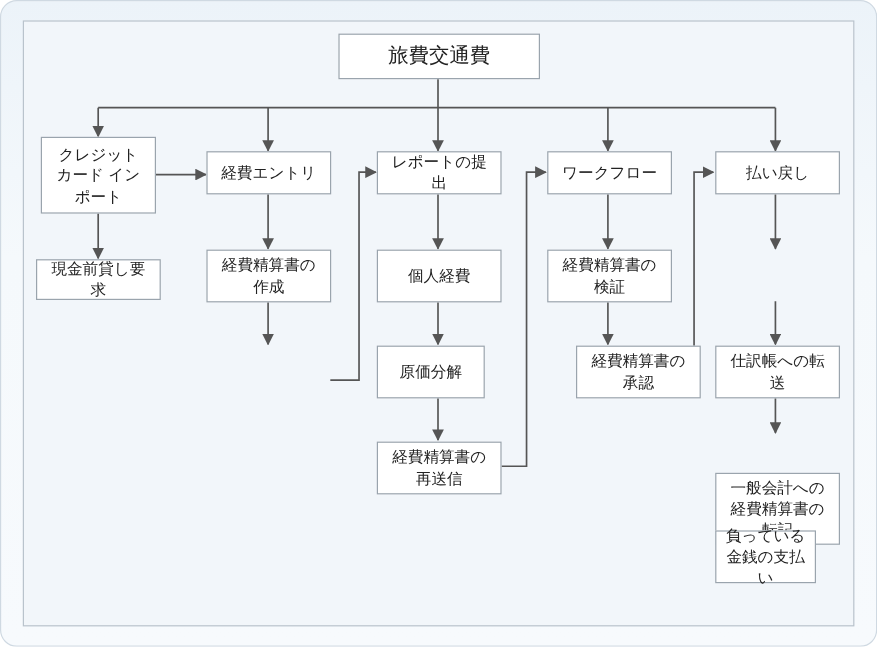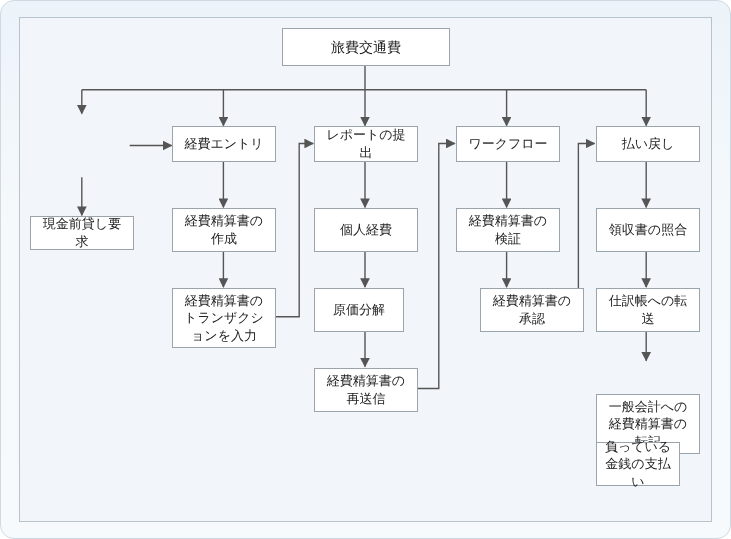--- a/index.html
+++ b/index.html
@@ -43,21 +43,21 @@
     display: flex;
     align-items: center;
     justify-content: center;
     text-align: center;
     font-size: 13px;
     line-height: 1.35;
     color: #222;
     padding: 4px 6px;
   }
   .node.root {
-    font-size: 14px;
+    font-size: 17px;
     padding: 8px 26px;
   }
 </style>
 </head>
 <body>
 
 <div class="canvas">
   <div class="inner">
 
     <svg class="edges" viewBox="0 0 693 505" preserveAspectRatio="none">
@@ -101,35 +101,34 @@
         <line x1="628" y1="144" x2="628" y2="190" marker-end="url(#arr)"></line>
         <line x1="628" y1="234" x2="628" y2="270" marker-end="url(#arr)"></line>
         <line x1="628" y1="314" x2="628" y2="344" marker-end="url(#arr)"></line>
         <line x1="628" y1="404" x2="628" y2="424" marker-end="url(#arr)"></line>
 
       </g>
     </svg>
 
     <div class="node root" style="left:262px; top:10px; width:168px; height:38px;">旅費交通費</div>
 
+    <div class="node" style="left:14px; top:96px; width:96px; height:64px;">クレジット カード インポート</div>
     <div class="node" style="left:10px; top:198px; width:104px; height:34px;">現金前貸し要求</div>
 
     <div class="node" style="left:152px; top:108px; width:104px; height:36px;">経費エントリ</div>
     <div class="node" style="left:152px; top:190px; width:104px; height:44px;">経費精算書の作成</div>
-    <div class="node" style="left:152px; top:270px; width:104px; height:60px;">経費精算書のトランザクションを入力</div>
 
     <div class="node" style="left:294px; top:108px; width:104px; height:36px;">レポートの提出</div>
     <div class="node" style="left:294px; top:190px; width:104px; height:44px;">個人経費</div>
     <div class="node" style="left:294px; top:270px; width:90px; height:44px;">原価分解</div>
     <div class="node" style="left:294px; top:350px; width:104px; height:44px;">経費精算書の再送信</div>
 
     <div class="node" style="left:436px; top:108px; width:104px; height:36px;text-align:center;">ワークフロー</div>
     <div class="node" style="left:436px; top:190px; width:104px; height:44px;">経費精算書の検証</div>
     <div class="node" style="left:436px; top:270px; width:104px; height:44px;margin-left:24px;">経費精算書の承認</div>
 
     <div class="node" style="left:576px; top:108px; width:104px; height:36px;">払い戻し</div>
-    <div class="node" style="left:576px; top:190px; width:104px; height:44px;">領収書の照合</div>
     <div class="node" style="left:576px; top:270px; width:104px; height:44px;">仕訳帳への転送</div>
     <div class="node" style="left:576px; top:344px; width:104px; height:60px;margin-top:32px;">一般会計への経費精算書の転記</div>
     <div class="node" style="left:576px; top:424px; width:84px; height:44px;">負っている金銭の支払い</div>
 
   </div>
 </div>
 
 </body></html>

